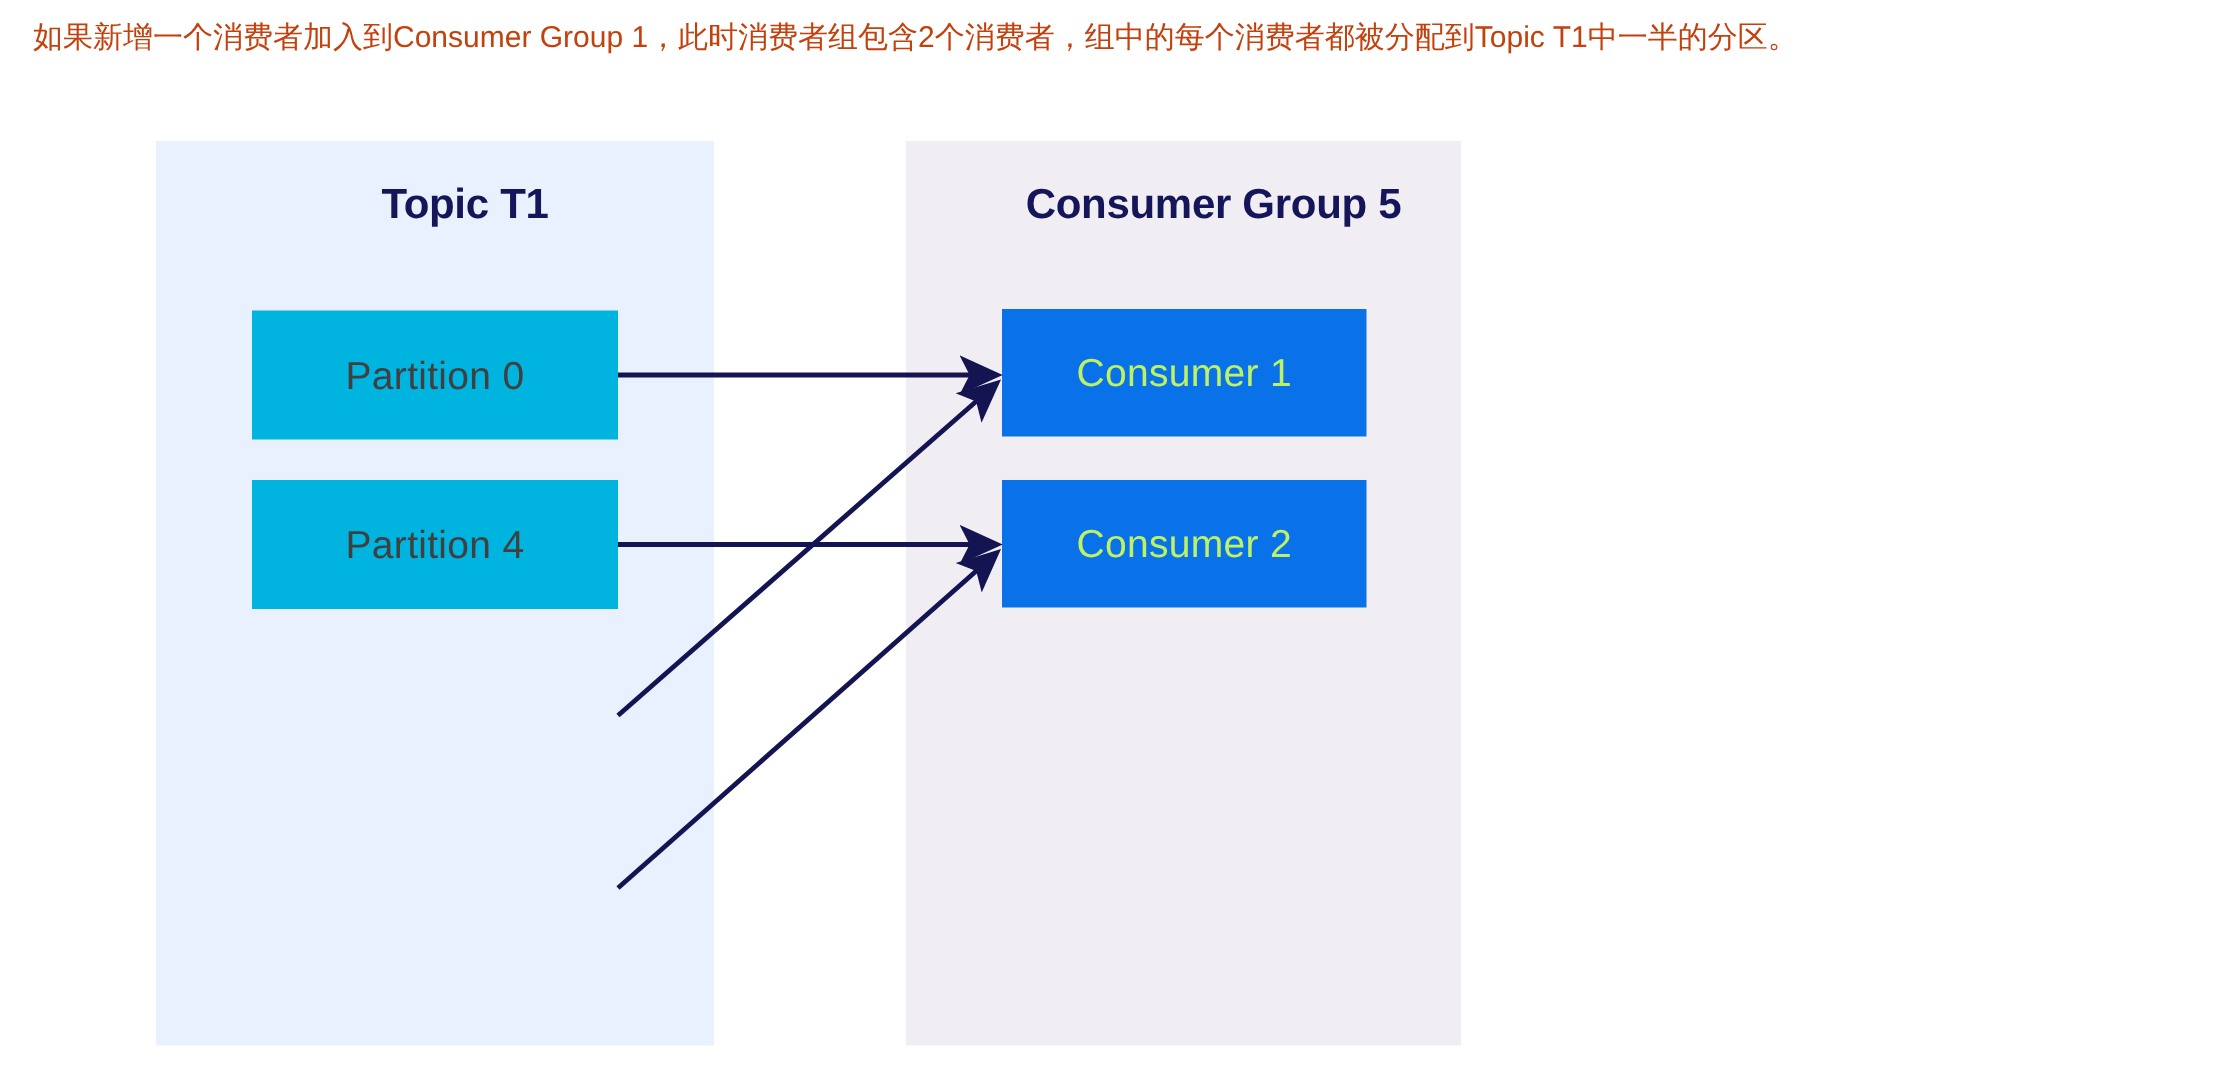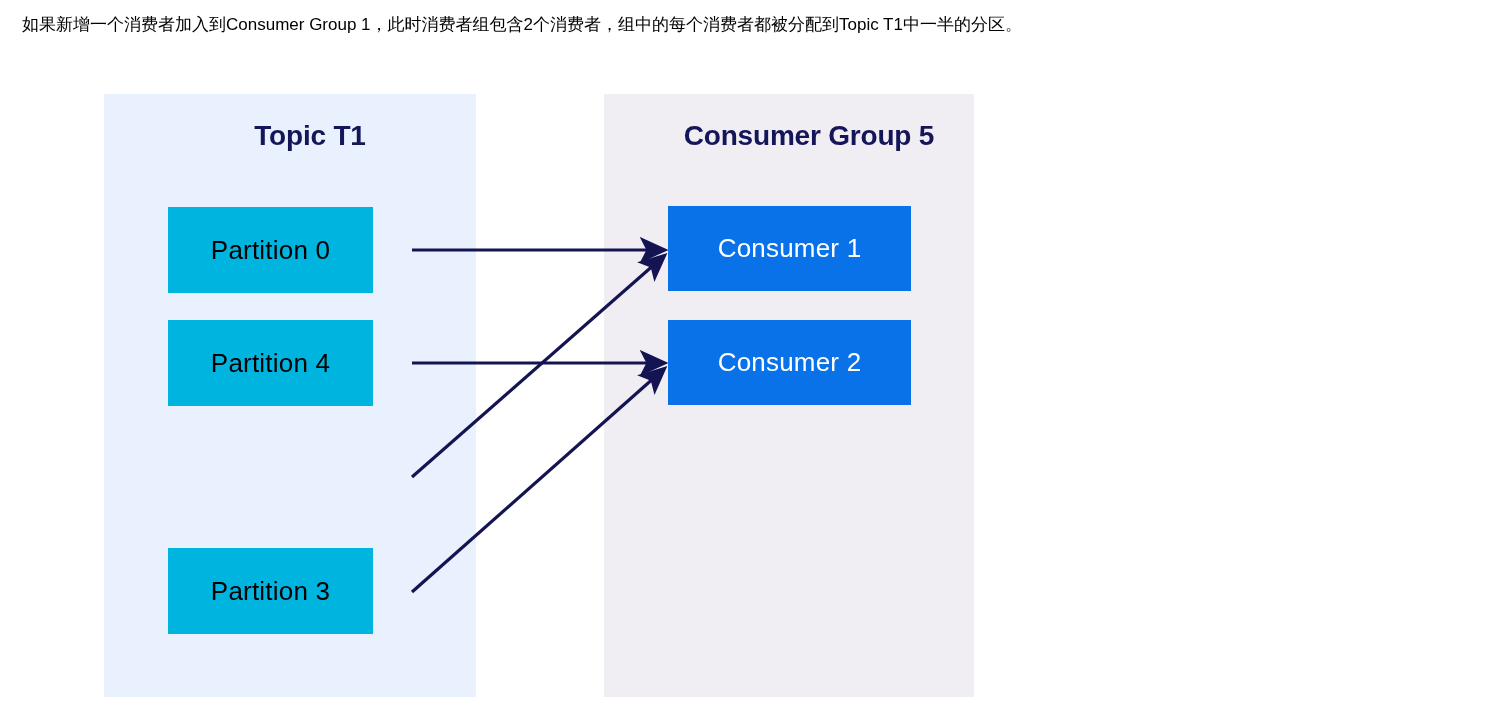--- a/index.html
+++ b/index.html
@@ -14,23 +14,23 @@
     overflow: hidden;
     position: relative;
   }
 
   
   #caption {
     position: absolute;
     left: 22px;
     top: 12px;
     width: 1450px;
-    font-size: 17px;
+    font-size: 20px;
     line-height: 26px;
-    color: #000000;
+    color: #c2410c;
     white-space: nowrap;
     letter-spacing: 0px;
   }
 
   
   #diagram {
     position: absolute;
     left: 0;
     top: 0;
     width: 1488px;
@@ -71,31 +71,31 @@
   .node-box {
     position: absolute;
     display: flex;
     align-items: center;
     justify-content: center;
     font-size: 26px;
     letter-spacing: 0.2px;
   }
   .partition-box {
     left: 168px;
-    width: 205px;
+    width: 244px;
     height: 86px;
     background: #00B4E0;
-    color: #000000;
+    color: #404040;
   }
   .consumer-box {
     left: 668px;
     width: 243px;
     height: 85px;
     background: #0A72E8;
-    color: #ffffff;
+    color: #bef264;
   }
 
   #arrow-layer {
     position: absolute;
     left: 0;
     top: 0;
     width: 1488px;
     height: 722px;
     pointer-events: none;
   }
@@ -110,21 +110,20 @@
   <div class="panel" id="topic-panel">
     <div class="panel-title">Topic T1</div>
   </div>
 
   <div class="panel" id="group-panel">
     <div class="panel-title">Consumer Group 5</div>
   </div>
 
   <div class="node-box partition-box" style="top:207px">Partition 0</div>
   <div class="node-box partition-box" style="top:320px">Partition 4</div>
-  <div class="node-box partition-box" style="top:548px">Partition 3</div>
 
   <div class="node-box consumer-box" style="top:206px">Consumer 1</div>
   <div class="node-box consumer-box" style="top:320px">Consumer 2</div>
 
   <svg id="arrow-layer" viewBox="0 0 1488 722">
     <defs>
       <marker id="ah" markerWidth="9" markerHeight="9" refX="7.6" refY="4.5" orient="auto" markerUnits="strokeWidth">
         <path d="M0,0.4 L9,4.5 L0,8.6 L2.1,4.5 Z" fill="#141452"></path>
       </marker>
     </defs>

